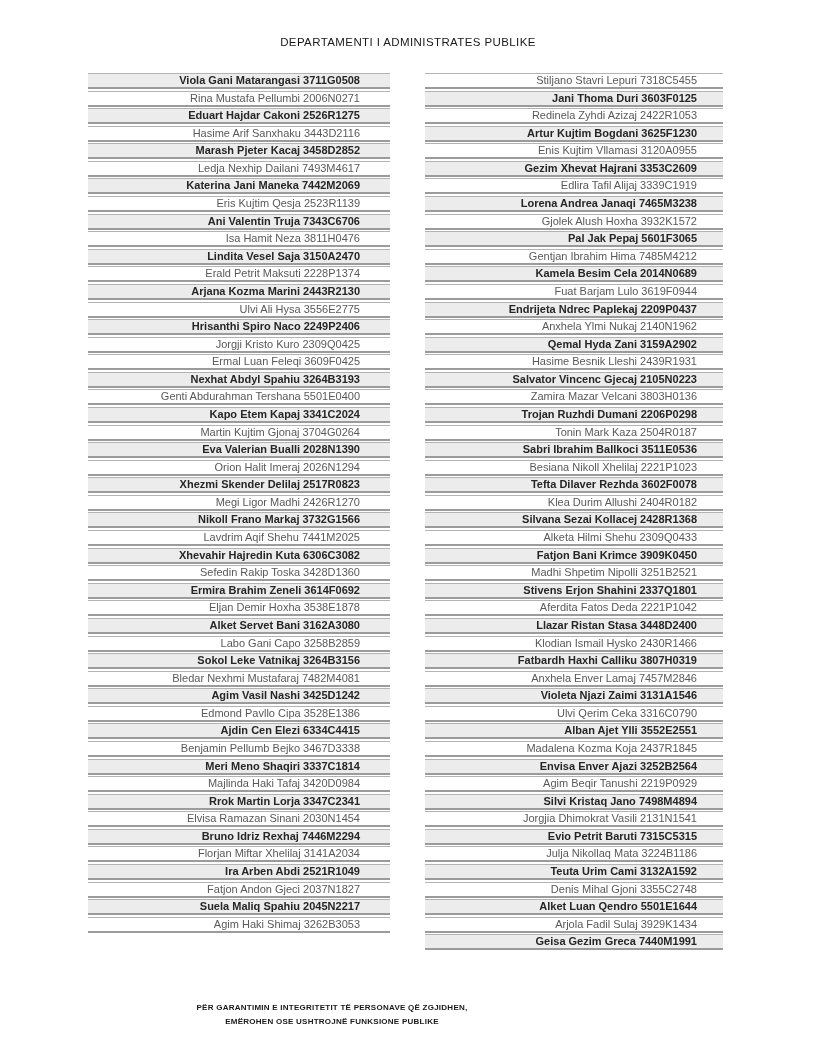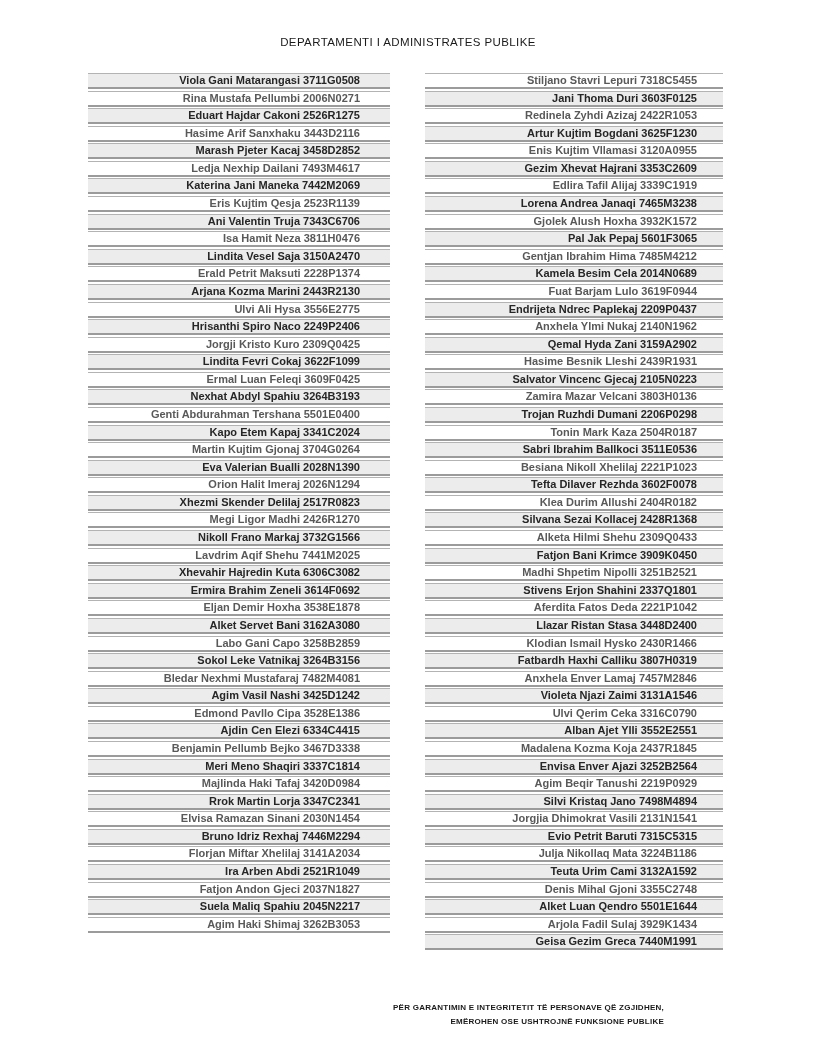--- a/index.html
+++ b/index.html
@@ -47,28 +47,28 @@
   }
   .col-right .row { padding-right: 26px; }
   .row.shaded {
     background: var(--shaded-row-bg, #ececec);
     color: var(--shaded-row-text, #262626);
     font-weight: 700;
   }
   .row.plain {
     background: var(--plain-row-bg, #ffffff);
     color: var(--plain-row-text, #595959);
-    font-weight: 700;
+    font-weight: 400;
   }
   .doc-footer {
     position: absolute;
     top: 1001px;
     left: 0;
     width: 664px;
-    text-align: right;
+    text-align: center;
     font-size: 8px;
     font-weight: 700;
     letter-spacing: 0.25px;
     line-height: 14px;
     color: #1a1a1a;
   }
 </style>
 </head>
 <body>
 
@@ -86,33 +86,33 @@
       <div class="row shaded">Katerina Jani Maneka 7442M2069</div>
       <div class="row plain">Eris Kujtim Qesja 2523R1139</div>
       <div class="row shaded">Ani Valentin Truja 7343C6706</div>
       <div class="row plain">Isa Hamit Neza 3811H0476</div>
       <div class="row shaded">Lindita Vesel Saja 3150A2470</div>
       <div class="row plain">Erald Petrit Maksuti 2228P1374</div>
       <div class="row shaded">Arjana Kozma Marini 2443R2130</div>
       <div class="row plain">Ulvi Ali Hysa 3556E2775</div>
       <div class="row shaded">Hrisanthi Spiro Naco 2249P2406</div>
       <div class="row plain">Jorgji Kristo Kuro 2309Q0425</div>
-      <div class="row shaded">Lindita Fevri Cokaj 3622F1099</div>
       <div class="row plain">Ermal Luan Feleqi 3609F0425</div>
       <div class="row shaded">Nexhat Abdyl Spahiu 3264B3193</div>
       <div class="row plain">Genti Abdurahman Tershana 5501E0400</div>
       <div class="row shaded">Kapo Etem Kapaj 3341C2024</div>
       <div class="row plain">Martin Kujtim Gjonaj 3704G0264</div>
       <div class="row shaded">Eva Valerian Bualli 2028N1390</div>
       <div class="row plain">Orion Halit Imeraj 2026N1294</div>
       <div class="row shaded">Xhezmi Skender Delilaj 2517R0823</div>
       <div class="row plain">Megi Ligor Madhi 2426R1270</div>
       <div class="row shaded">Nikoll Frano Markaj 3732G1566</div>
       <div class="row plain">Lavdrim Aqif Shehu 7441M2025</div>
       <div class="row shaded">Xhevahir Hajredin Kuta 6306C3082</div>
+      <div class="row plain">Sefedin Rakip Toska 3428D1360</div>
       <div class="row shaded">Ermira Brahim Zeneli 3614F0692</div>
       <div class="row plain">Eljan Demir Hoxha 3538E1878</div>
       <div class="row shaded">Alket Servet Bani 3162A3080</div>
       <div class="row plain">Labo Gani Capo 3258B2859</div>
       <div class="row shaded">Sokol Leke Vatnikaj 3264B3156</div>
       <div class="row plain">Bledar Nexhmi Mustafaraj 7482M4081</div>
       <div class="row shaded">Agim Vasil Nashi 3425D1242</div>
       <div class="row plain">Edmond Pavllo Cipa 3528E1386</div>
       <div class="row shaded">Ajdin Cen Elezi 6334C4415</div>
       <div class="row plain">Benjamin Pellumb Bejko 3467D3338</div>

